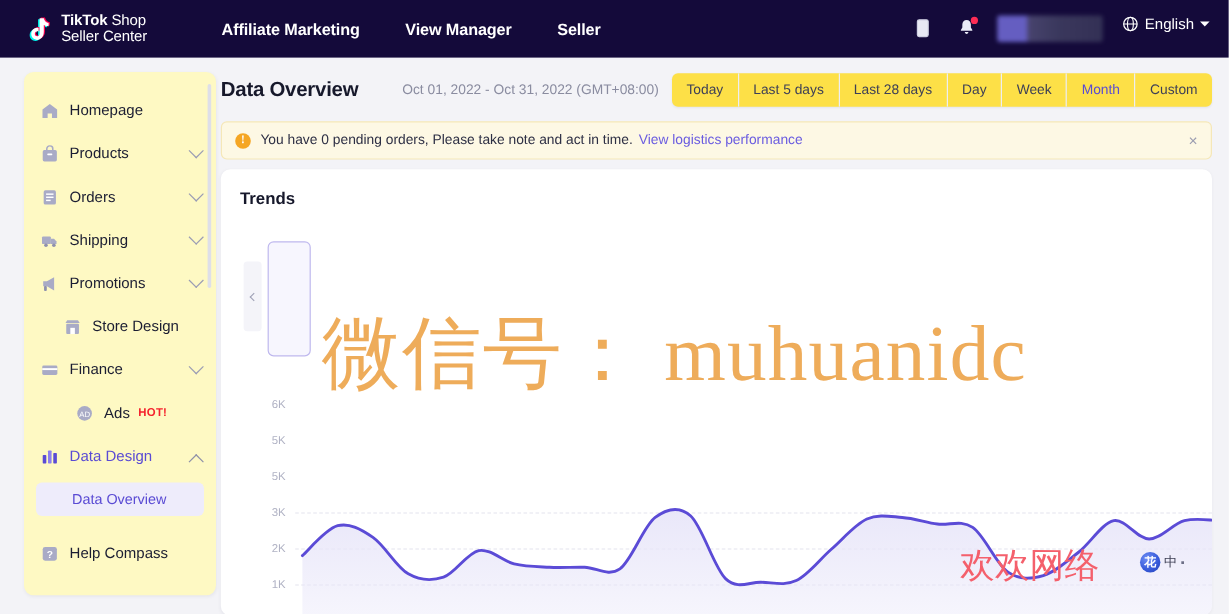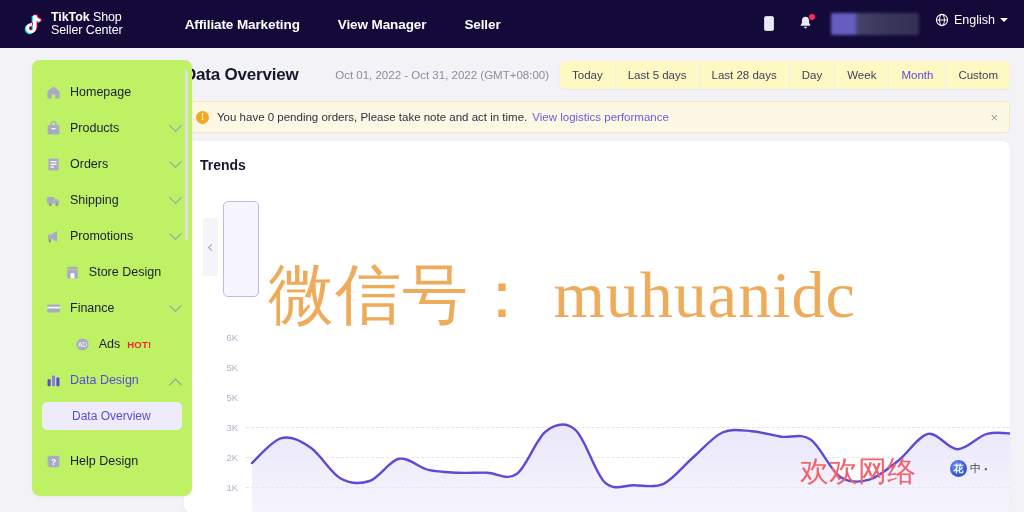--- a/index.html
+++ b/index.html
@@ -49,22 +49,22 @@
     background:linear-gradient(90deg,#6a63c9 0%,#6a63c9 27%,#4a4670 30%,#3c3a5e 60%,#353357 100%);
     filter:blur(1.6px); opacity:.95; cursor:pointer;
   }
   .lang { display:flex; align-items:center; gap:5px; cursor:pointer; }
   .lang-txt { color:#ffffff; font-size:12.5px; }
   .globe { width:14px; height:14px; }
   .caret-d { width:0;height:0;border-left:4px solid transparent;border-right:4px solid transparent;border-top:4.5px solid #ffffff; }
 
   
   .sidebar {
-    position:absolute; left:32px; top:60px; width:160px; height:436px;
-    background:#bef264; border-radius:8px;
+    position:absolute; left:20px; top:60px; width:160px; height:436px;
+    background:#fef9c3; border-radius:8px;
     padding:14px 0 10px 0;
     box-shadow:0 1px 3px rgba(20,20,50,.05);
     z-index:20;
   }
   .s-item {
     display:flex; align-items:center; height:36px;
     padding:0 12px 0 14px; cursor:pointer; position:relative;
   }
   .s-item + .s-item { margin-top:0;justify-content:center; }
   .s-ico { width:15px; height:15px; margin-right:9px; flex:none; display:flex; align-items:center; justify-content:center; }
@@ -86,21 +86,21 @@
   .s-scroll {
     position:absolute; right:4px; top:10px; width:3px; height:170px;
     border-radius:2px; background:#dedfe8; cursor:pointer;
   }
 
   
   .main { position:absolute; left:184px; top:56px; width:826px; }
   .page-head { display:flex; align-items:center; height:38px; }
   .page-title { font-size:17px; font-weight:700; color:#16182b; letter-spacing:-.2px; }
   .range-txt { margin-left:auto; font-size:11.5px; color:#8a8ca0; white-space:nowrap; padding-right:11px; }
-  .seg { display:flex; background:#fef9c3; border-radius:5px; overflow:hidden; box-shadow:0 1px 2px rgba(20,20,50,.06); }
+  .seg { display:flex; background:#fde047; border-radius:5px; overflow:hidden; box-shadow:0 1px 2px rgba(20,20,50,.06); }
   .seg button {
     font-family:inherit; background:transparent; border:none; cursor:pointer;
     font-size:11.5px; color:#3d3f57; padding:0 12px; height:28px; white-space:nowrap;
     border-right:1px solid #ededf3;
   }
   .seg button:last-child { border-right:none; }
   .seg button.sel { color:#5a4bd4; }
 
   
   .banner {
@@ -334,21 +334,21 @@
 
   <div class="s-spacer"></div>
 
   <div class="s-item">
     <span class="s-ico">
       <svg viewBox="0 0 15 15" width="15" height="15">
           <rect x="1.6" y="1.8" width="11.8" height="11.4" rx="2" fill="#a9abc6"></rect>
           <text x="7.5" y="10.7" font-size="8.5" fill="#fff" text-anchor="middle" font-family="Liberation Sans" font-weight="bold">?</text>
         </svg>
     </span>
-    <span class="s-lbl">Help Design</span>
+    <span class="s-lbl">Help Compass</span>
   </div>
 
   <div class="s-scroll"></div>
 </aside>
 
 <div class="main">
 
   <div class="page-head">
     <div class="page-title">Data Overview</div>
     <div class="range-txt">Oct 01, 2022 - Oct 31, 2022 (GMT+08:00)</div>

